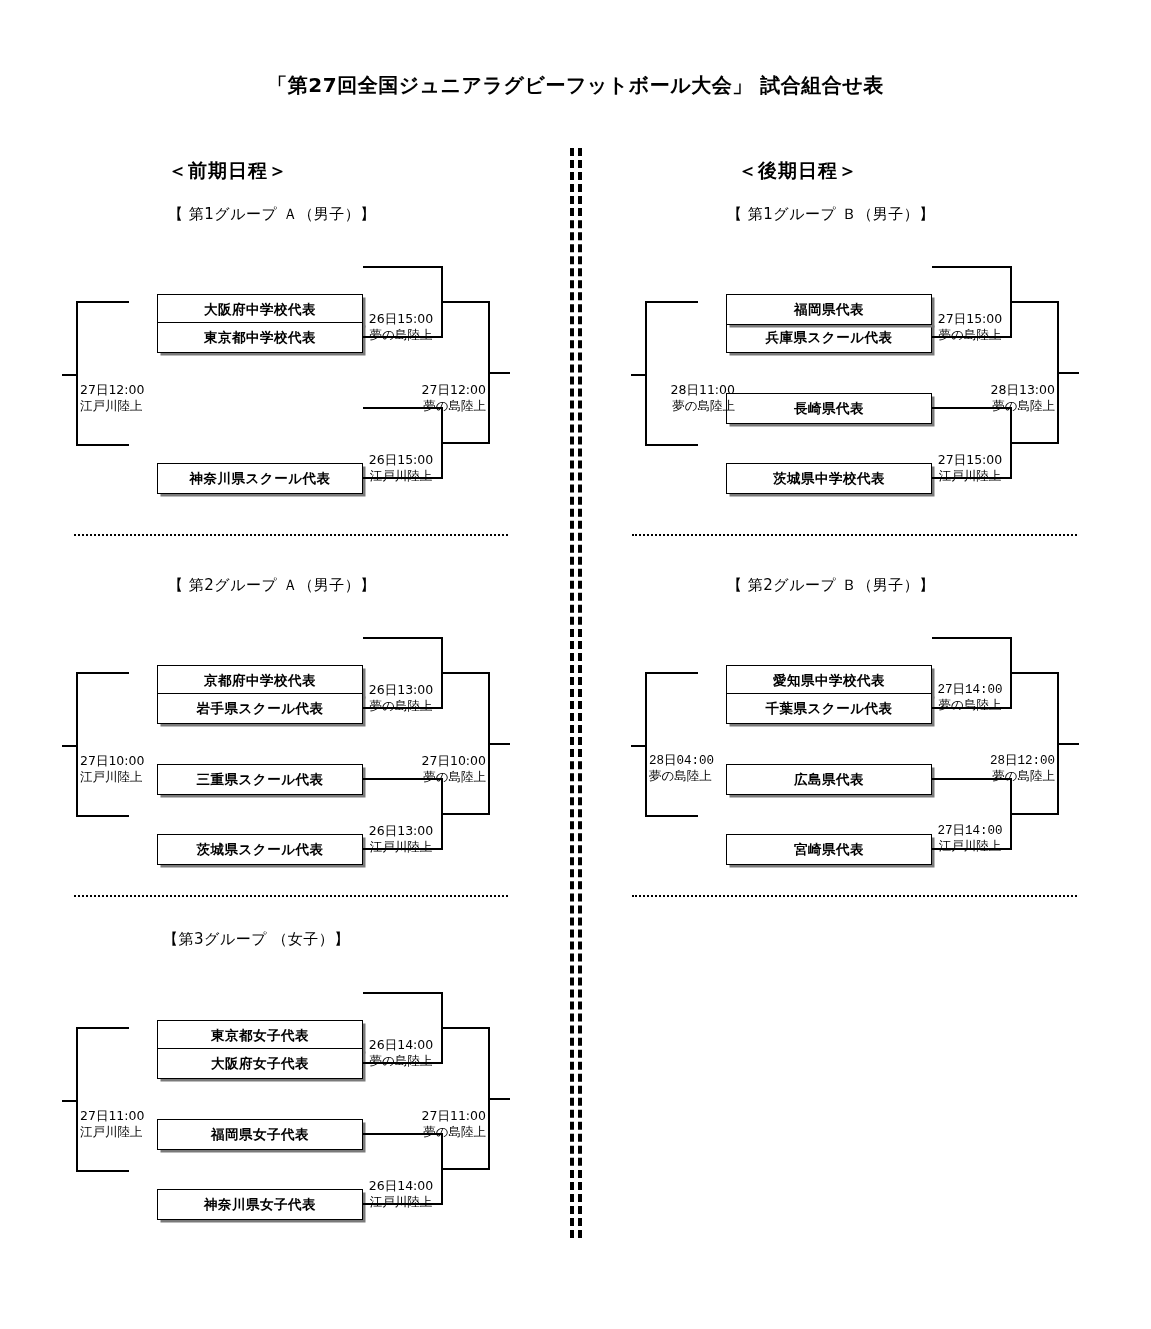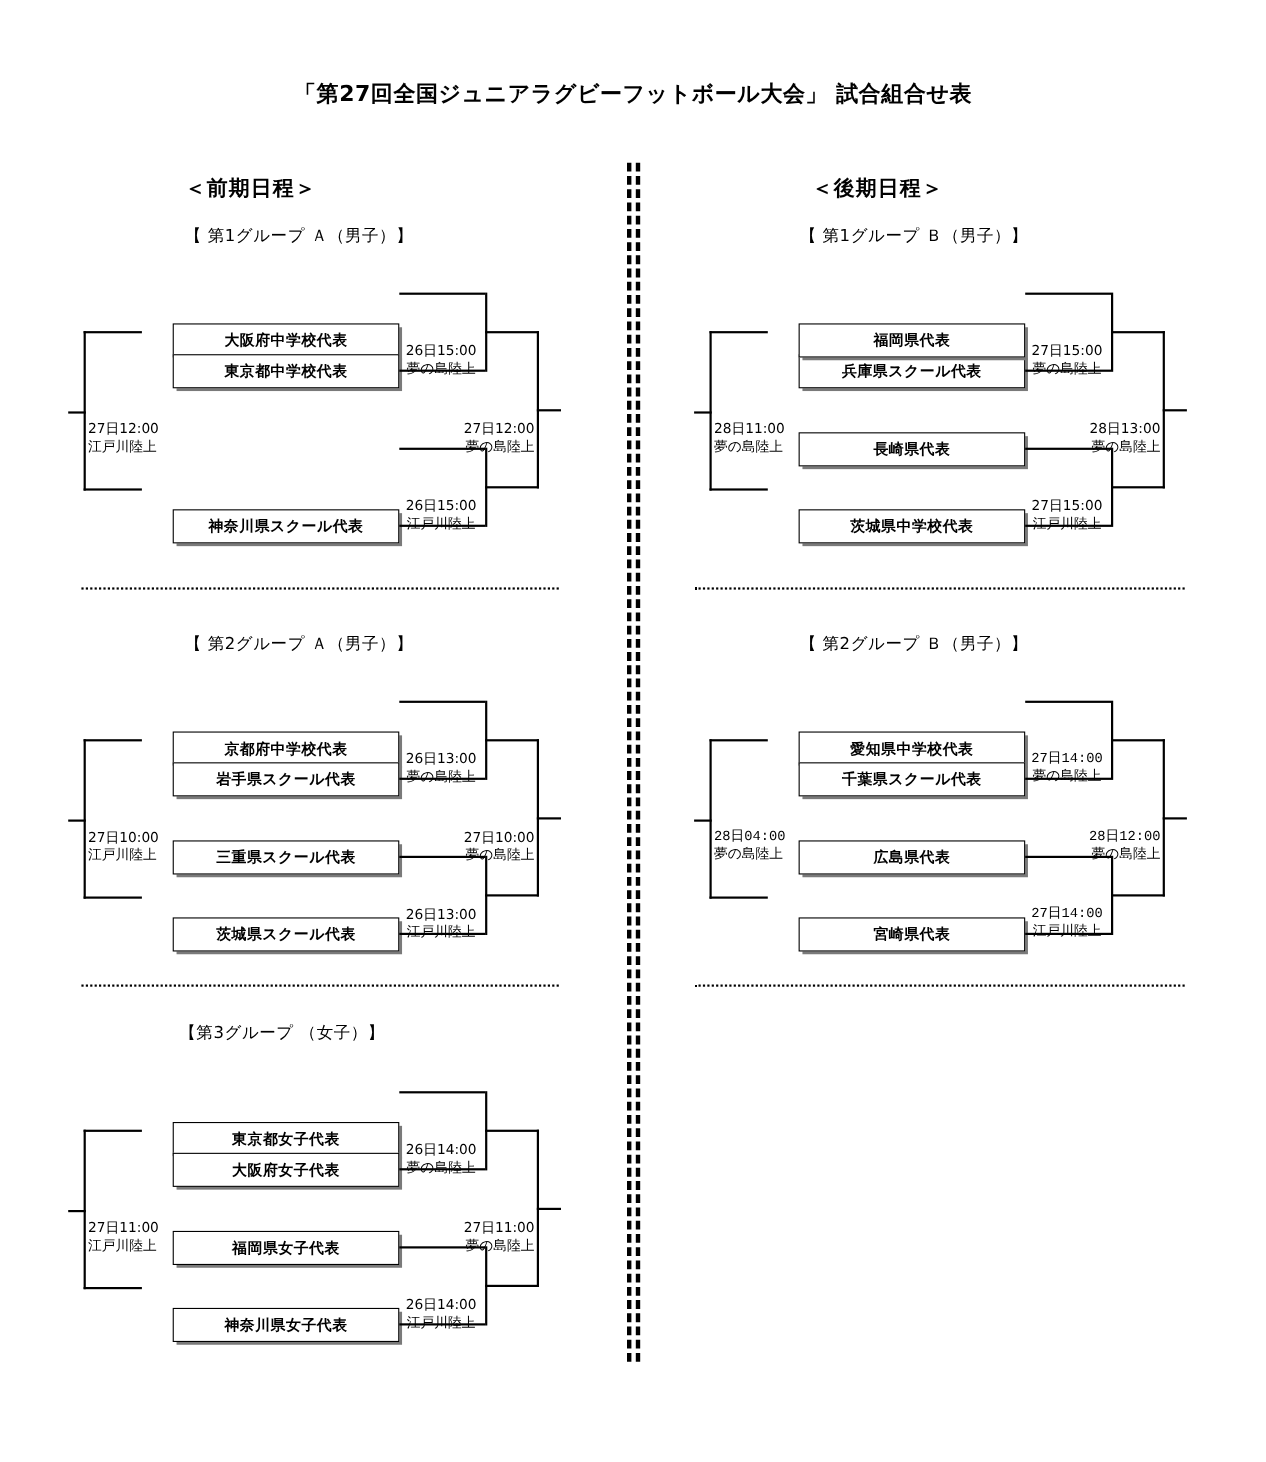--- a/index.html
+++ b/index.html
@@ -251,21 +251,21 @@
       <span class="ln">夢の島陸上</span>
     </div>
     <div class="match-label" style="top:192px;left:302px;width:78px;">
       <span class="ln">27日15:00</span>
       <span class="ln">江戸川陸上</span>
     </div>
     <div class="match-label right-align" style="top:122px;left:340px;width:86px;">
       <span class="ln">28日13:00</span>
       <span class="ln">夢の島陸上</span>
     </div>
-    <div class="match-label" style="top:122px;left:20px;width:86px;text-align:left;">
+    <div class="match-label" style="top:122px;left:20px;width:86px;text-align:right;">
       <span class="ln">28日11:00</span>
       <span class="ln">夢の島陸上</span>
     </div>
   </div>
 
   <div class="bracket" style="top:611px;left:629px;font-family:Liberation Mono, monospace;">
     <div class="team-box t0">愛知県中学校代表</div>
     <div class="team-box t1">千葉県スクール代表</div>
     <div class="team-box t2">広島県代表</div>
     <div class="team-box t3">宮崎県代表</div>

